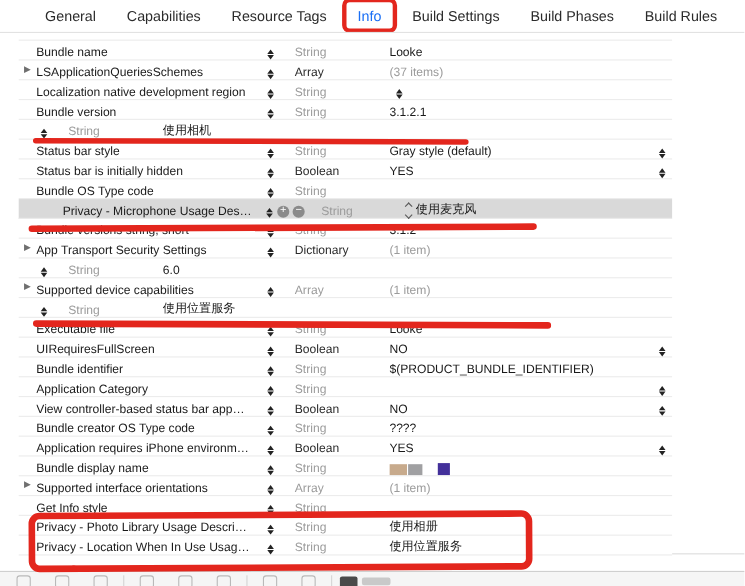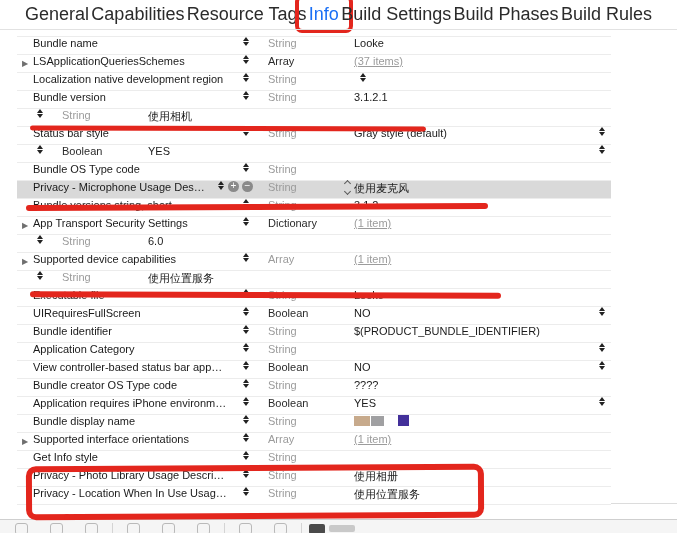--- a/index.html
+++ b/index.html
@@ -2,42 +2,42 @@
 <html style="--ann-red: #e3261d;"><head>
 <meta charset="utf-8">
 <style>
   html,body{margin:0;padding:0;background:#fff;}
   .screen{position:relative;width:677px;height:533px;background:#fff;overflow:hidden;
           font-family:"Liberation Sans",sans-serif;-webkit-font-smoothing:antialiased;}
 
   
   .tab-bar{position:absolute;left:0;top:0;width:677px;height:29px;display:flex;align-items:center;
            justify-content:space-between;padding:0 25px;box-sizing:border-box;}
-  .tab{font-size:18px;color:#2b2b2b;position:relative;white-space:nowrap;}
+  .tab{font-size:13px;color:#2b2b2b;position:relative;white-space:nowrap;margin-left:16px;}
   .tab.active{color:#1a6ff5;}
   .tab.annotated::before{content:"";position:absolute;left:-14px;right:-14px;top:-9px;bottom:-8px;
            border:4px solid var(--ann-red);border-radius:7px;pointer-events:none;}
   .tab-divider{position:absolute;top:29px;left:0;width:677px;height:1px;background:#e2e2e2;}
 
   
   .plist-table{position:absolute;left:17px;top:36px;width:594px;border-top:1px solid #ececec;}
-  .row{height:18px;display:flex;align-items:flex-start;border-bottom:1px solid #ececec;
+  .row{height:18px;display:flex;align-items:flex-end;border-bottom:1px solid #ececec;
        box-sizing:border-box;font-size:11px;}
-  .row.sel{background:#d9d9d9;}
+  .row.sel{background:#d9d9d9;padding-left:24px;}
   .c-disc{width:16px;flex:none;text-align:center;font-size:8px;color:#6f6f6f;line-height:18px;}
   .c-key{width:206px;flex:none;white-space:nowrap;overflow:hidden;color:#1a1a1a;}
   .row.sel .c-key{width:181px;}
   .c-step{width:14px;flex:none;display:flex;flex-direction:column;align-items:center;gap:1px;}
   .c-pad{width:15px;flex:none;display:flex;gap:3px;align-items:center;}
   .row.sel .c-pad{width:40px;}
   .c-type{width:72px;flex:none;color:#9b9b9b;}
   .c-type.dark{color:#2b2b2b;}
   .c-vchev{width:14px;flex:none;display:flex;flex-direction:column;align-items:center;gap:3px;}
   .c-value{flex:1;color:#1a1a1a;white-space:nowrap;overflow:hidden;display:flex;align-items:center;}
-  .c-value.muted{color:#9b9b9b;text-decoration:underline;}
+  .c-value.muted{color:#9b9b9b;}
   .c-rstep{width:18px;flex:none;display:flex;flex-direction:column;align-items:center;gap:1px;}
 
   .tri-up{width:0;height:0;border-left:3px solid transparent;border-right:3px solid transparent;
           border-bottom:4px solid #222;}
   .tri-dn{width:0;height:0;border-left:3px solid transparent;border-right:3px solid transparent;
           border-top:4px solid #222;}
   .ch-up{width:4px;height:4px;border-left:1.4px solid #5a5a5a;border-top:1.4px solid #5a5a5a;
          transform:rotate(45deg);}
   .ch-dn{width:4px;height:4px;border-left:1.4px solid #5a5a5a;border-top:1.4px solid #5a5a5a;
          transform:rotate(225deg);}
@@ -159,20 +159,21 @@
         <span class="c-type">String</span>
         <span class="c-vchev"></span>
         <span class="c-value">Gray style (default)</span>
         <span class="c-rstep">
           <i class="tri-up"></i>
           <i class="tri-dn"></i>
         </span>
       </div>
       <div class="row">
         <span class="c-disc"></span>
+        <span class="c-key">Status bar is initially hidden</span>
         <span class="c-step">
           <i class="tri-up"></i>
           <i class="tri-dn"></i>
         </span>
         <span class="c-pad"></span>
         <span class="c-type dark">Boolean</span>
         <span class="c-vchev"></span>
         <span class="c-value">YES</span>
         <span class="c-rstep">
           <i class="tri-up"></i>

